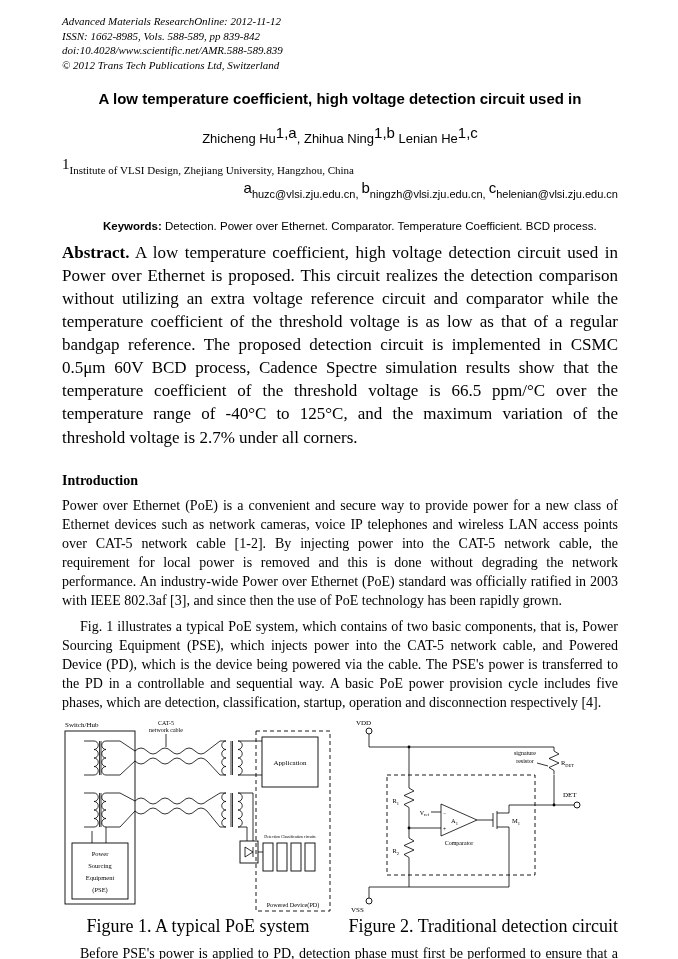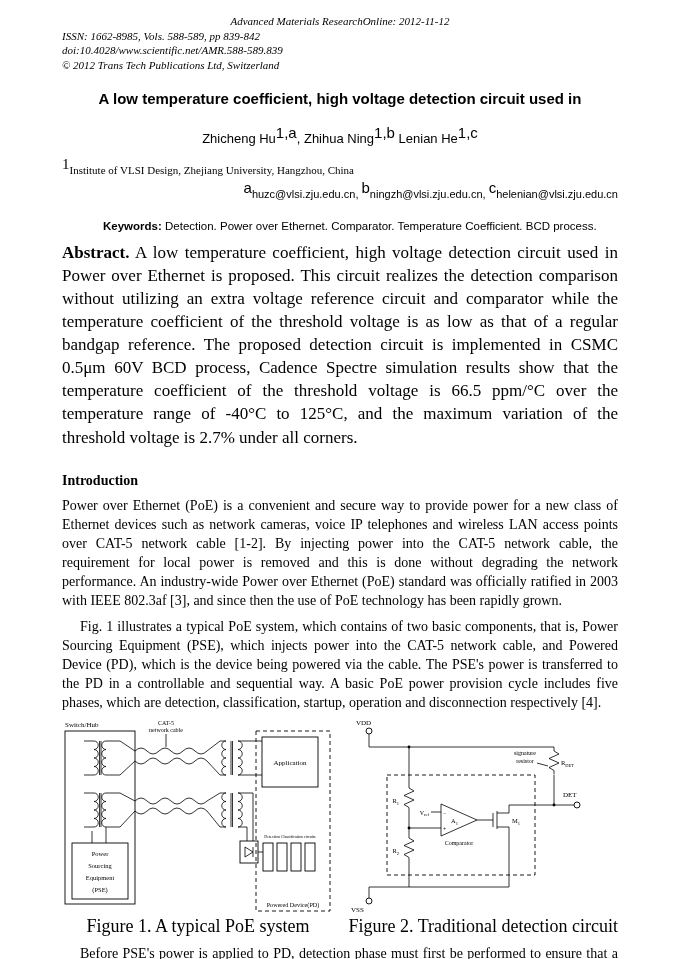--- a/index.html
+++ b/index.html
@@ -5,21 +5,21 @@
   * { margin:0; padding:0; box-sizing:border-box; }
   html, body { background:#ffffff; }
   body {
     width:678px; height:959px;
     font-family:"Liberation Serif", serif;
     color:#000; position:relative; overflow:hidden;
   }
   .page { padding:14px 60px 0 62px; }
 
   .hdr { font-style:italic; font-size:11px; line-height:1.32; }
-  .hdr-row1 { display:flex; justify-content:center; }
+  .hdr-row1 { display:flex; justify-content:flex-start; }
 
   .title { font-family:"Liberation Sans", sans-serif; font-weight:bold;
            font-size:15px; text-align:center; line-height:1.4; margin-top:16px; }
 
   .authors { font-family:"Liberation Sans", sans-serif; font-size:13px;
              text-align:center; margin-top:15px; }
   sup { font-size:15px; }
 
   .affil  { font-family:Liberation Serif, serif; font-size:11px; margin-top:10px; }
   .emails { font-family:"Liberation Sans", sans-serif; font-size:11px; text-align:right; margin-top:3px; }

